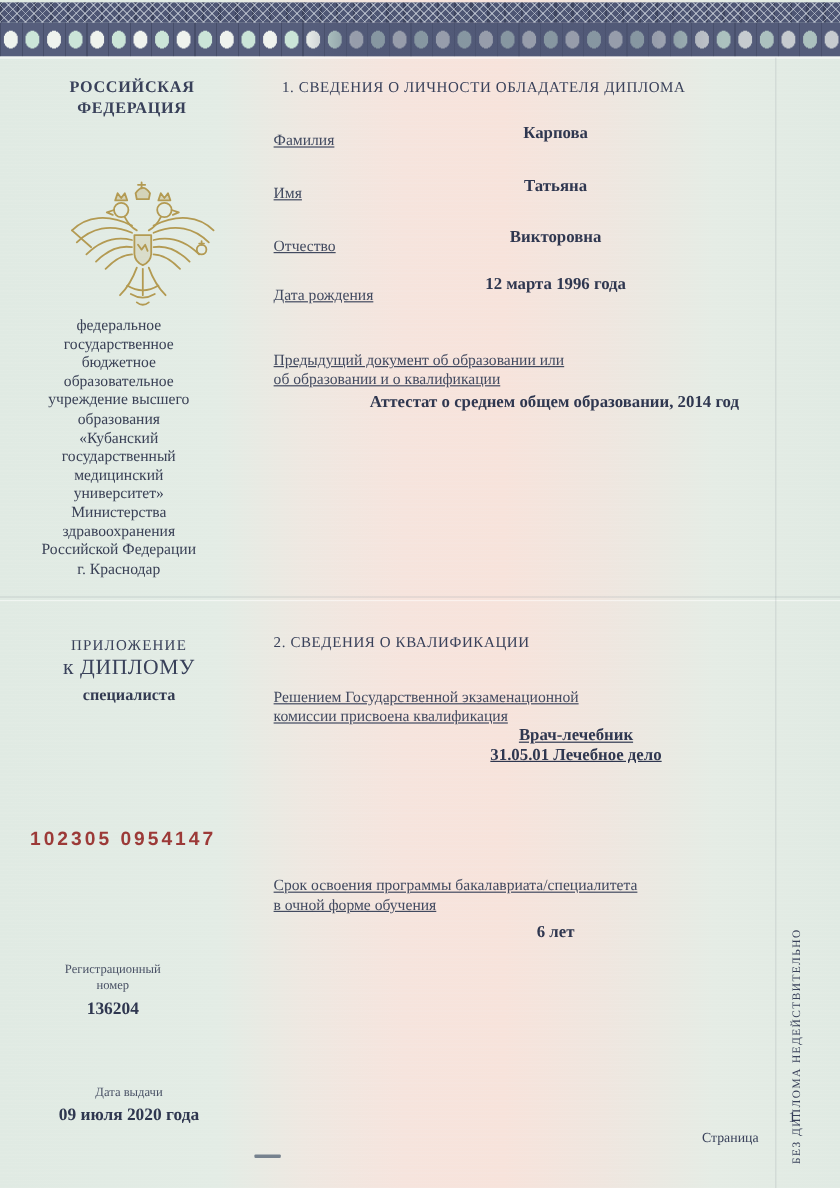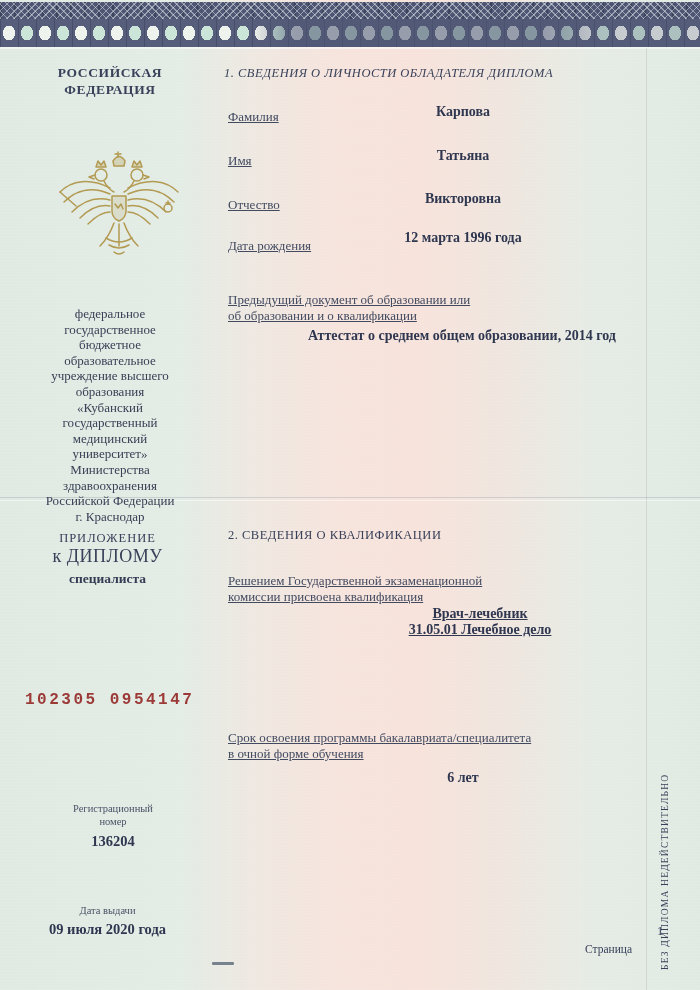--- a/index.html
+++ b/index.html
@@ -47,21 +47,21 @@
   .abs{position:absolute;}
   .center{text-align:center;}
   
   .country{font-weight:bold;font-size:13.5px;letter-spacing:.6px;color:#39415a;line-height:17px;}
   .institution{color:#3a4156;}
   .appendix-1{font-size:12.5px;letter-spacing:1px;color:#39415a;}
   .appendix-2{font-size:18px;letter-spacing:.5px;color:#39415a;}
   .appendix-3{font-weight:bold;font-size:13.5px;color:#333b52;}
   .small-label{font-size:10.5px;color:#4a5266;line-height:13px;}
   .serial{
-    font-family:Liberation Mono, monospace;
+    font-family:Liberation Sans, sans-serif;
     font-weight:bold;font-size:16px;letter-spacing:2.5px;color:#9c3a38;
   }
   .side-note{
     writing-mode:vertical-rl;transform:rotate(180deg);
     font-size:9.5px;letter-spacing:1.2px;color:#39415a;white-space:nowrap;
   }
   .pagenum{font-size:12.5px;color:#39415a;}
 </style>
 </head>
 <body>
@@ -119,21 +119,21 @@
 
       <path d="M62,75 C58,86 54,92 48,98"></path>
       <path d="M67,76 v22"></path>
       <path d="M72,75 C76,86 80,92 86,98"></path>
       <path d="M54,90 q13,8 26,0"></path>
       <path d="M57,97 q10,6 20,0"></path>
       <path d="M62,104 q5,4 10,0"></path>
     </svg>
   </div>
 
-  <div class="abs serif13 institution center" style="left:15px;top:263px;width:190px;margin-top:43px;">
+  <div class="abs serif13 institution center" style="left:4px;top:263px;width:190px;">
     <div>федеральное</div>
     <div>государственное</div>
     <div>бюджетное</div>
     <div>образовательное</div>
     <div>учреждение высшего</div>
     <div>образования</div>
     <div>«Кубанский</div>
     <div>государственный</div>
     <div>медицинский</div>
     <div>университет»</div>
@@ -144,32 +144,32 @@
   </div>
 
   <div class="abs center" style="left:25px;top:531px;width:165px;">
     <div class="appendix-1">ПРИЛОЖЕНИЕ</div>
     <div class="appendix-2">к ДИПЛОМУ</div>
     <div class="appendix-3" style="margin-top:4px;">специалиста</div>
   </div>
 
   <div class="abs serial" style="left:25px;top:691px;">102305 0954147</div>
 
-  <div class="abs center" style="left:38px;top:802px;width:150px;">
+  <div class="abs center" style="left:19px;top:802px;width:150px;">
     <div class="small-label">Регистрационный</div>
     <div class="small-label">номер</div>
     <div class="value" style="font-size:14.5px;margin-top:5px;">136204</div>
   </div>
 
   <div class="abs center" style="left:25px;top:904px;width:165px;">
     <div class="small-label">Дата выдачи</div>
     <div class="value" style="font-size:14.5px;margin-top:4px;">09 июля 2020 года</div>
   </div>
 
-  <div class="abs caps-head" style="left:224px;top:66px;font-style:italic;">1. СВЕДЕНИЯ О ЛИЧНОСТИ ОБЛАДАТЕЛЯ ДИПЛОМА</div>
+  <div class="abs caps-head" style="left:235px;top:66px;">1. СВЕДЕНИЯ О ЛИЧНОСТИ ОБЛАДАТЕЛЯ ДИПЛОМА</div>
 
   <div class="abs label" style="left:228px;top:109px;">Фамилия</div>
   <div class="abs value" style="left:310px;top:104px;width:306px;">Карпова</div>
 
   <div class="abs label" style="left:228px;top:153px;">Имя</div>
   <div class="abs value" style="left:310px;top:148px;width:306px;">Татьяна</div>
 
   <div class="abs label" style="left:228px;top:197px;text-align:center;">Отчество</div>
   <div class="abs value" style="left:310px;top:191px;width:306px;text-align:center;">Викторовна</div>
 

